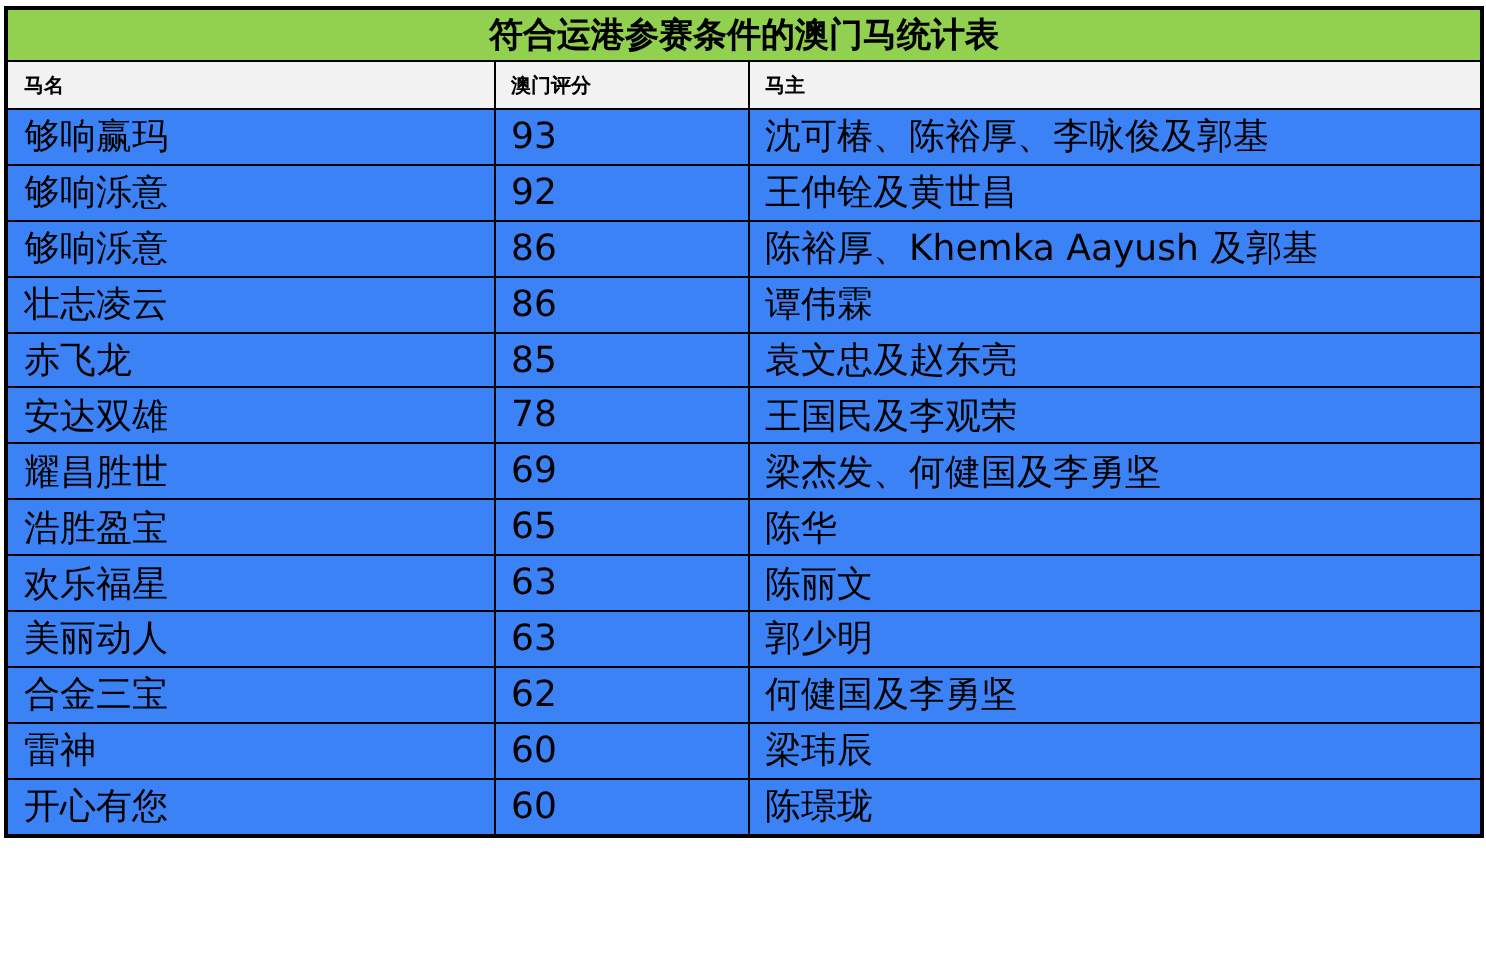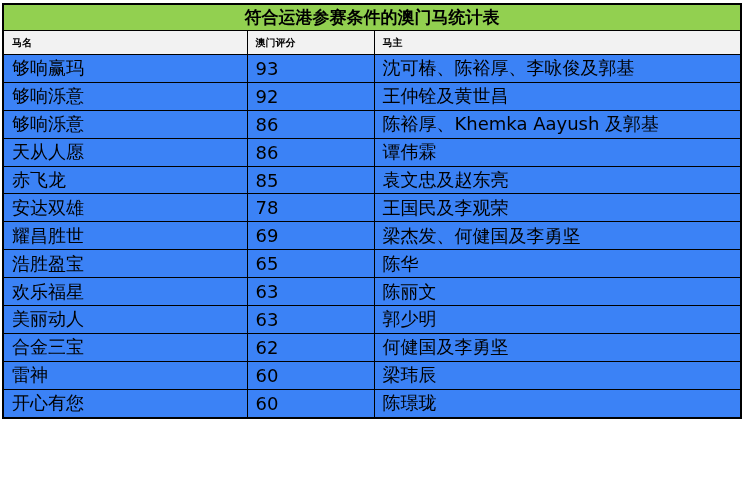--- a/index.html
+++ b/index.html
@@ -84,21 +84,21 @@
           <td>够响泺意</td>
           <td>92</td>
           <td>王仲铨及黄世昌</td>
         </tr>
         <tr>
           <td>够响泺意</td>
           <td>86</td>
           <td>陈裕厚、Khemka Aayush 及郭基</td>
         </tr>
         <tr>
-          <td>天从人愿</td>
+          <td>壮志凌云</td>
           <td>86</td>
           <td>谭伟霖</td>
         </tr>
         <tr>
           <td>赤飞龙</td>
           <td>85</td>
           <td>袁文忠及赵东亮</td>
         </tr>
         <tr>
           <td>安达双雄</td>

